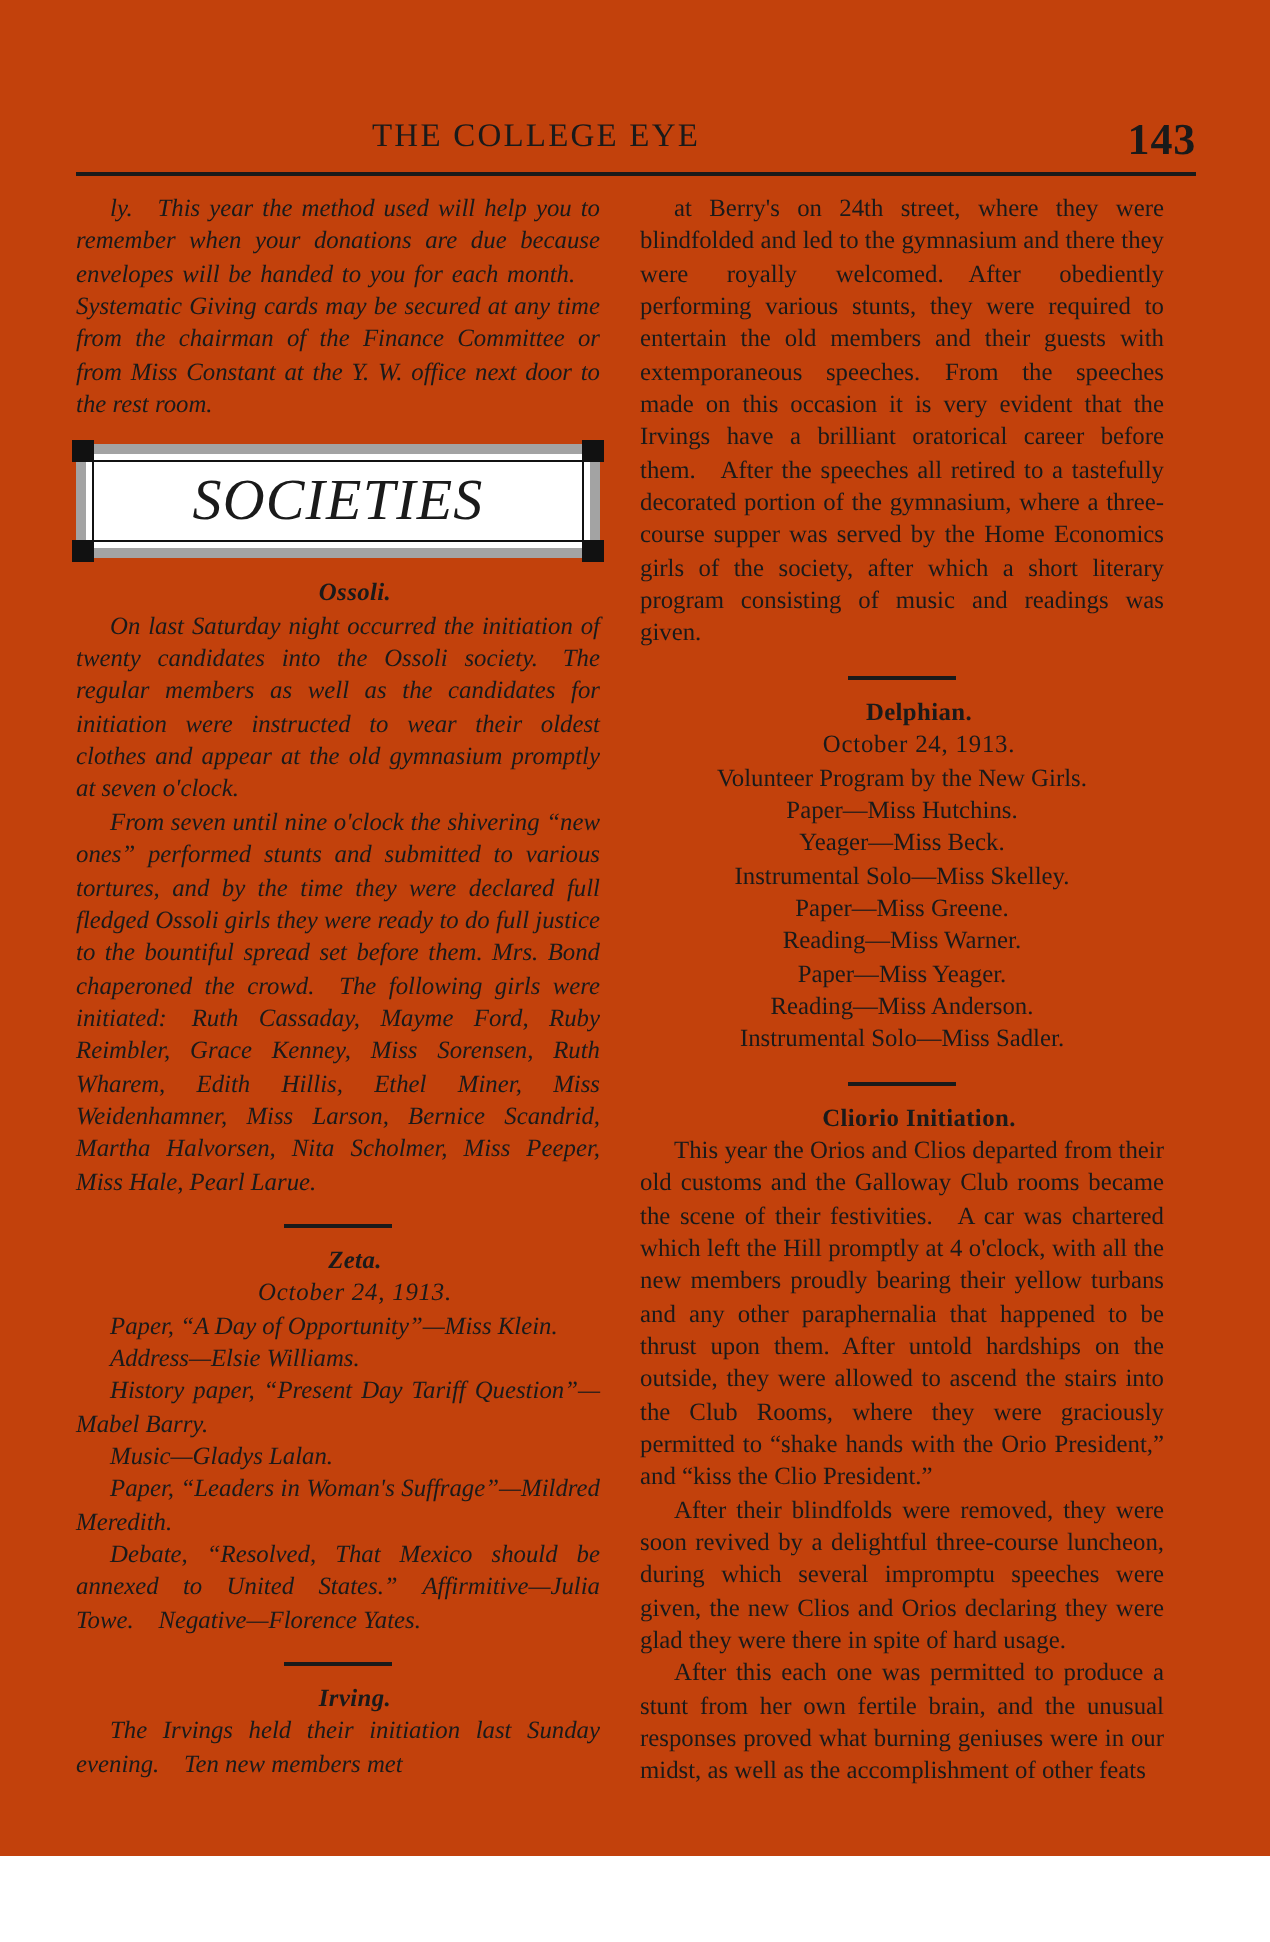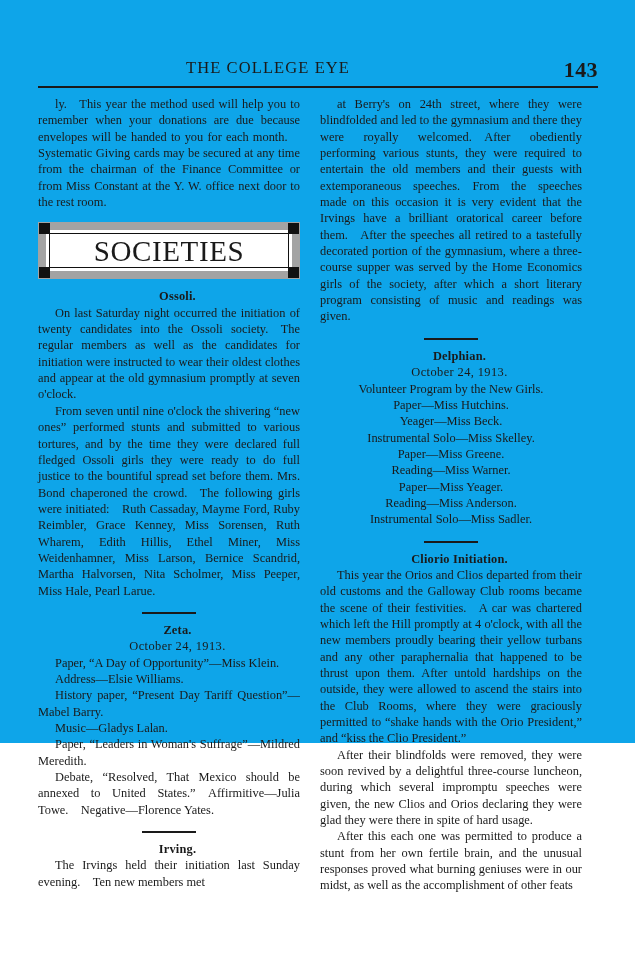--- a/index.html
+++ b/index.html
@@ -13,22 +13,22 @@
     font-family: "Liberation Serif", "DejaVu Serif", serif;
     color: #1a1a1a;
     position: relative;
     overflow: hidden;
   }
 
   .page {
     position: absolute;
     left: 0; top: 0;
     width: 635px;
-    height: 743px;
-    background: #0ea5e9;
+    height: 928px;
+    background: #c2410c;
   }
 
   
   .running-head {
     position: absolute;
     left: 38px;
     top: 58px;
     width: 560px;
     height: 30px;
   }
@@ -62,37 +62,37 @@
   .col {
     position: absolute;
     top: 96px;
     width: 262px;
     font-size: 12.4px;
     line-height: 16.35px;
     text-align: justify;
     text-justify: inter-word;
     hyphens: manual;
   }
-  .col-left  { left: 38px; }
+  .col-left  { left: 38px; font-style: italic; }
   .col-right { left: 320px; }
 
   .col p {
     margin: 0;
     text-indent: 17px;
   }
 
   
   .banner-wrap {
     margin: 12px 0 9px 0;
     text-indent: 0;
   }
   .banner {
     position: relative;
     height: 57px;
-    border: 8px solid #a3a3a3;
+    border: 5px solid #a3a3a3;
     background: #fff;
     box-sizing: border-box;
   }
   .banner::before {
     content: "";
     position: absolute;
     left: 3px; top: 3px; right: 3px; bottom: 3px;
     border: 1.5px solid #111;
     pointer-events: none;
   }

